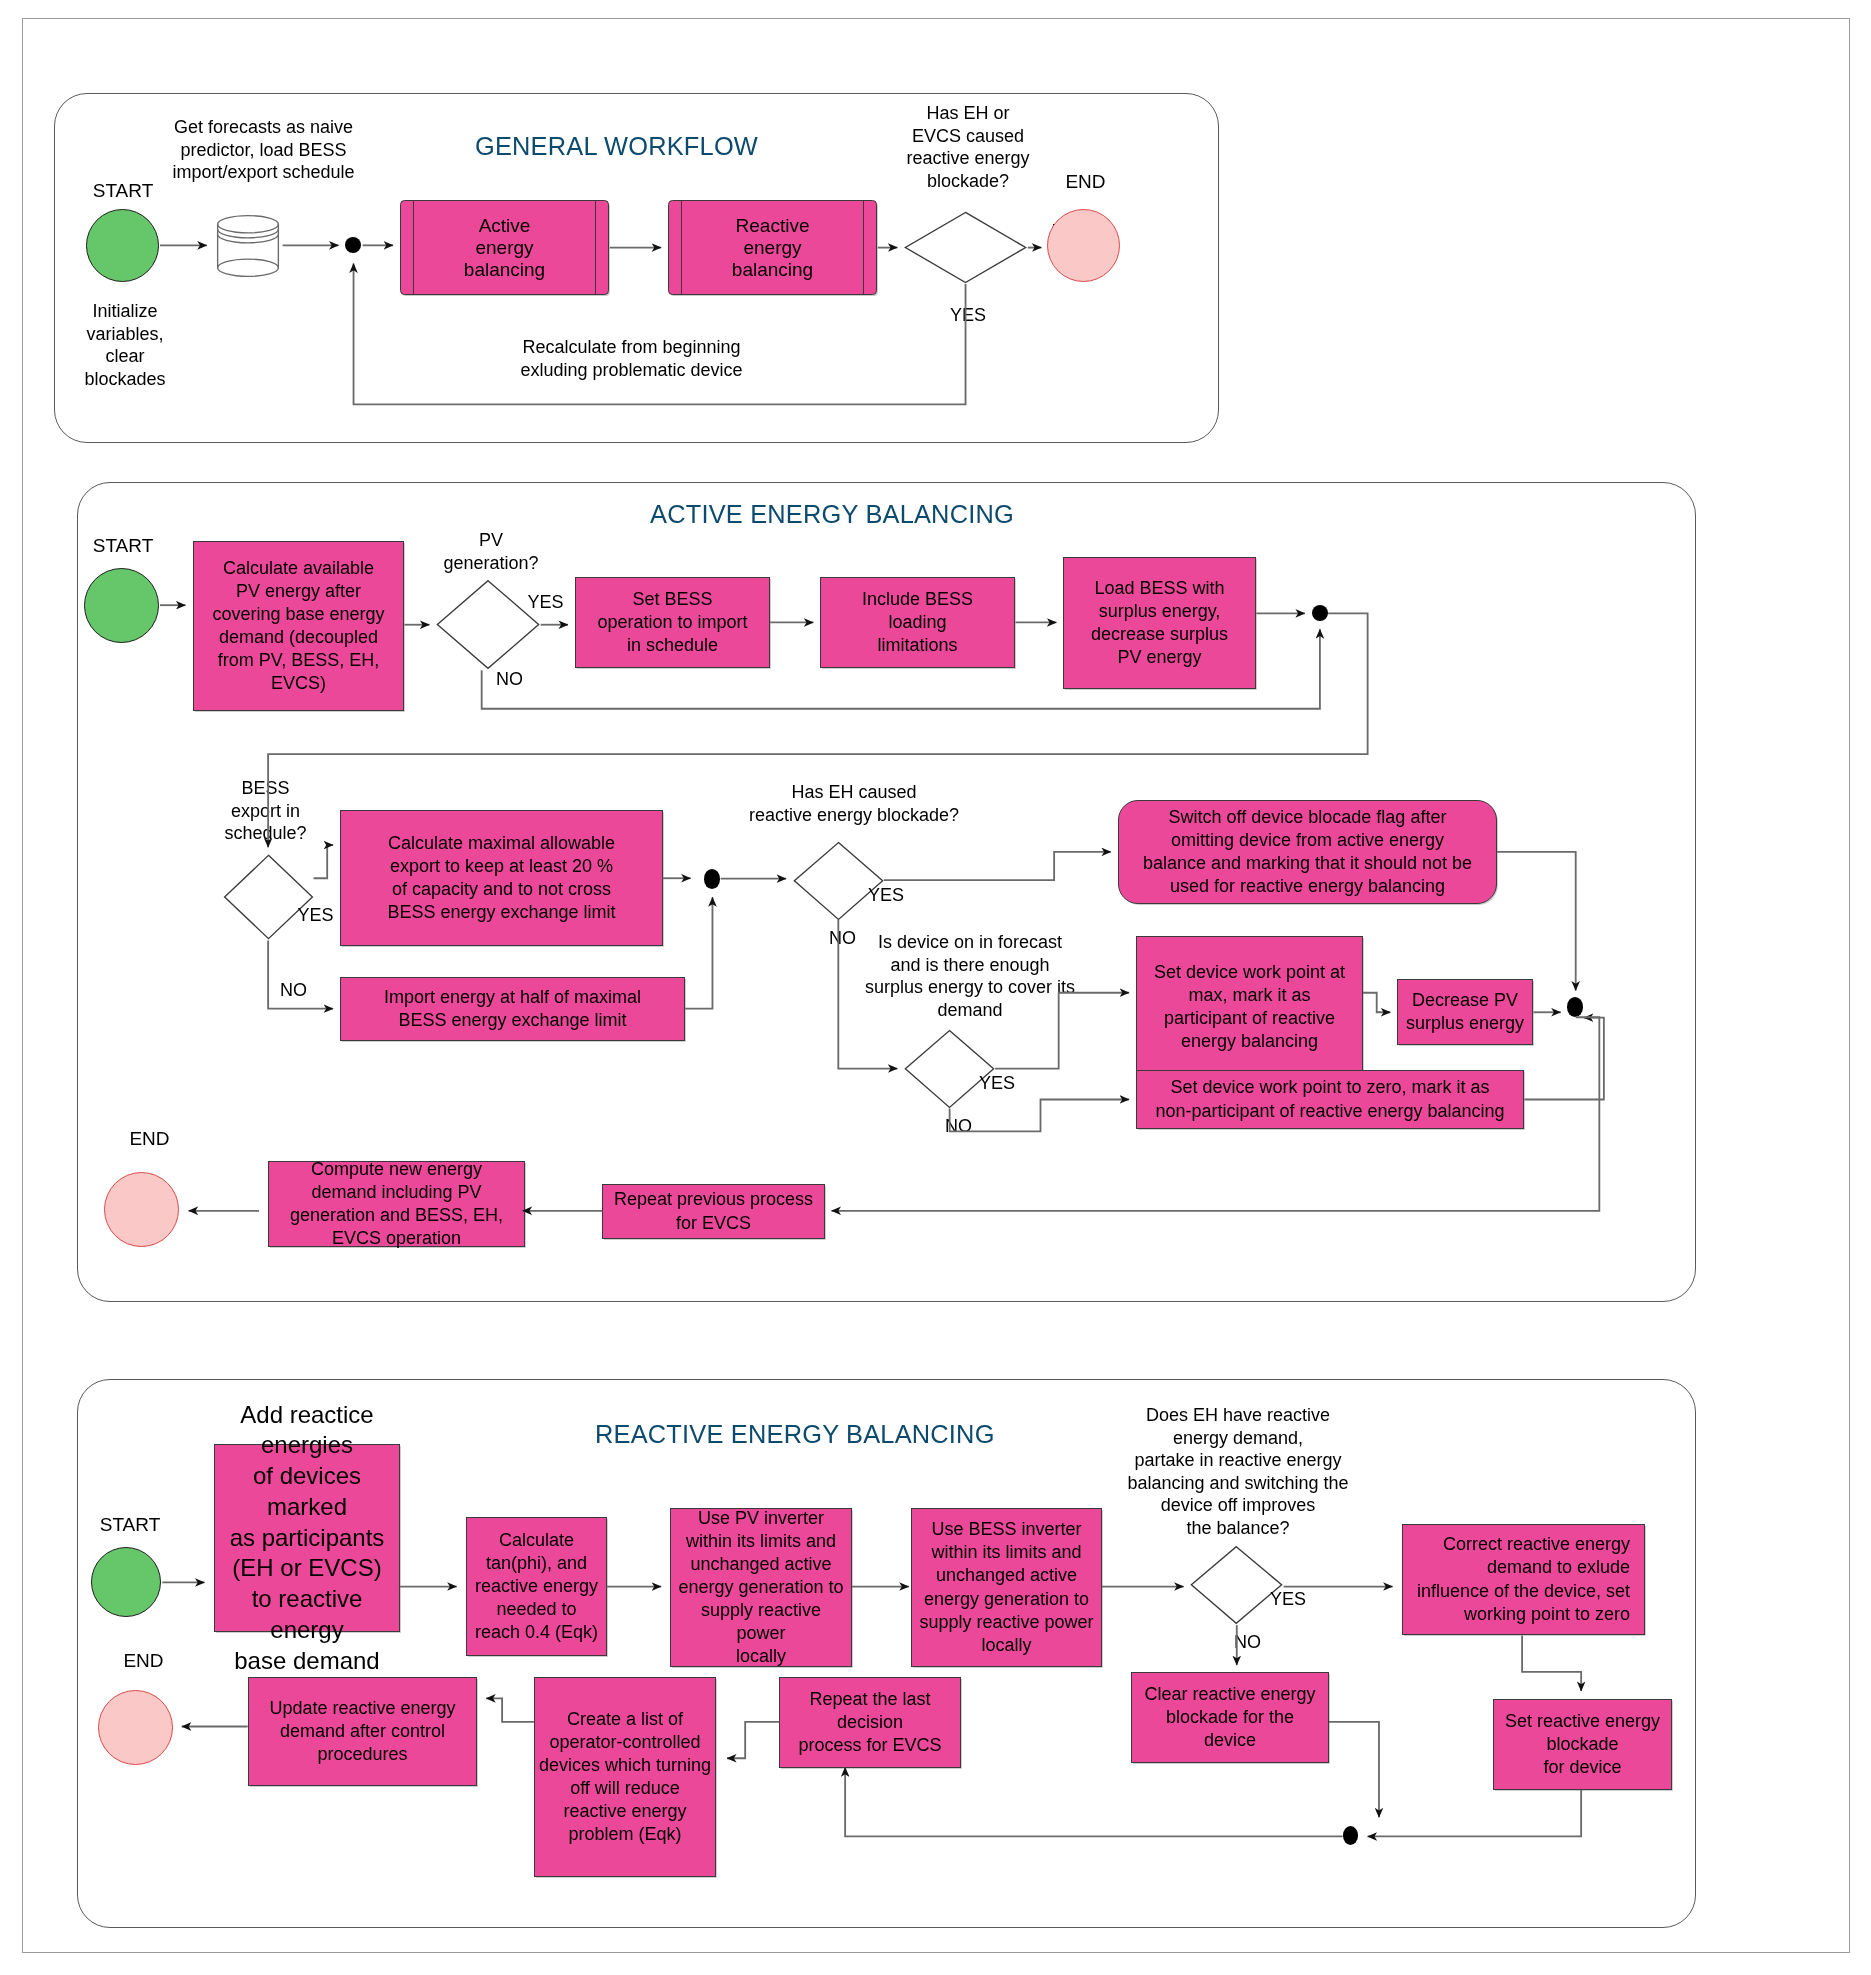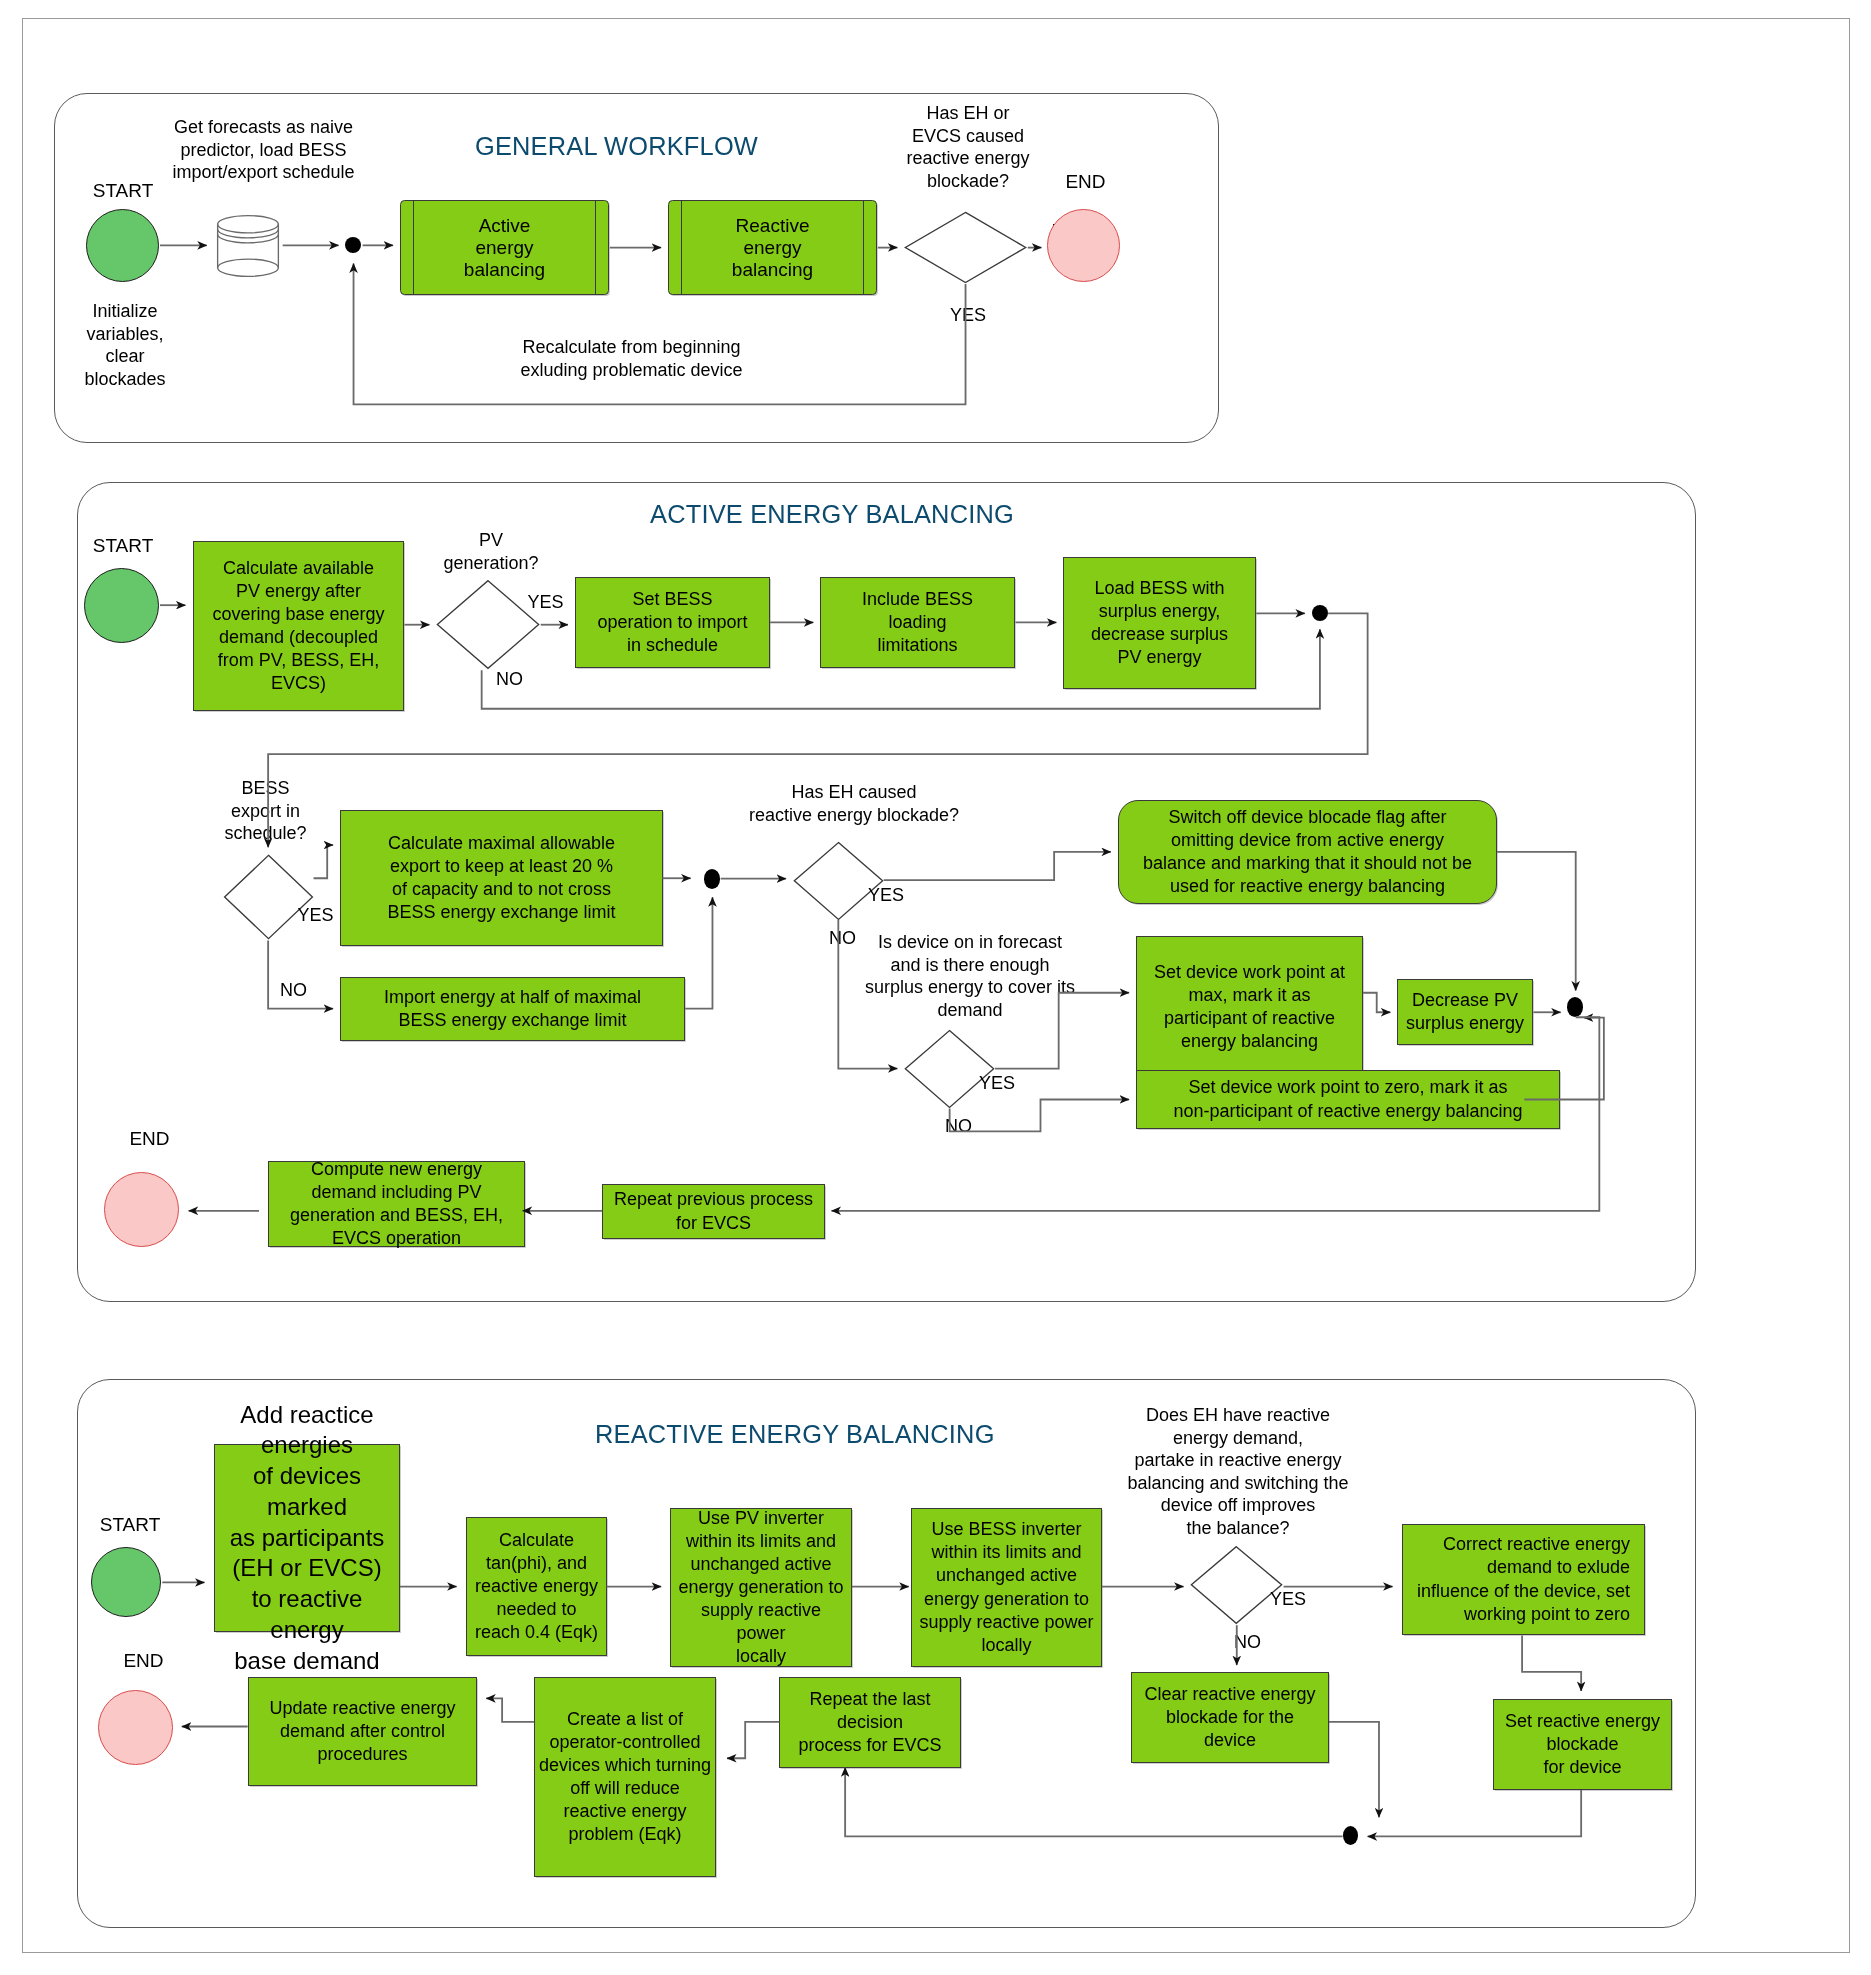--- a/index.html
+++ b/index.html
@@ -1,20 +1,20 @@
 <!DOCTYPE html>
 <html style="font-size:7.3px"><head>
 <meta charset="utf-8">
 <style>
   html,body{margin:0;padding:0;background:#ffffff;}
   body{font-family:"Liberation Sans", sans-serif;}
   #page{position:relative;width:1872px;height:1975px;background:#fff;overflow:hidden;}
   .outer-frame{position:absolute;left:22px;top:18px;width:1826px;height:1933px;border:1.4px solid #9a9a9a;background:#fff;}
   .group{position:absolute;border:1.4px solid #5a5a5a;border-radius:33px;background:#fff;}
-  .node{position:absolute;box-sizing:border-box;display:flex;align-items:center;justify-content:center;text-align:center;background:#84cc16;}
+  .node{position:absolute;box-sizing:border-box;display:flex;align-items:center;justify-content:center;text-align:center;background:#ec4899;}
   .proc{border:1.4px solid #3a3a3a;box-shadow:1.4px 1.4px 0 -0.5px #c9c9c9;}
   .proc .txt{padding:1.8px 3.6px;line-height:1.28;}
   .subproc{border:1.4px solid #3a3a3a;border-radius:4.5px;box-shadow:1.4px 1.4px 0 -0.5px #c9c9c9;}
   .subproc:before,.subproc:after{content:"";position:absolute;top:0;bottom:0;width:0;border-left:1.4px solid #3a3a3a;}
   .subproc:before{left:11.8px;}
   .subproc:after{right:11.8px;}
   .term{border-radius:50%;}
   .term.start{background:#66c76a;border:1.8px solid #1d1d1d;}
   .term.end{background:#fbc8c8;border:1.8px solid #d94b4b;}
   .diamond{background:transparent;}
@@ -150,21 +150,21 @@
 
   <div class="node proc" style="left:1136px;top:936px;width:227px;height:142px;font-size:18px;">
     <span class="txt">Set device work point at<br>max, mark it as<br>participant of reactive<br>energy balancing</span>
   </div>
   <div class="node proc" style="left:1397px;top:979px;width:136px;height:66px;font-size:18px;">
     <span class="txt">Decrease PV<br>surplus energy</span>
   </div>
 
   <div class="junction" style="left:1567px;top:997px;width:16.4px;height:20px;"></div>
 
-  <div class="node proc" style="left:1136px;top:1070px;width:424px;height:59px;font-size:18px;">
+  <div class="node proc" style="left:1136px;top:1070px;width:388px;height:59px;font-size:18px;">
     <span class="txt">Set device work point to zero, mark it as<br>non-participant of reactive energy balancing</span>
   </div>
 
   <div class="lbl" style="left:104px;top:1127px;width:91px;font-size:19px;">END</div>
   <div class="node term end" style="left:104px;top:1172px;width:75px;height:75px;"></div>
 
   <div class="node proc" style="left:268px;top:1161px;width:257px;height:86px;font-size:18px;">
     <span class="txt">Compute new energy<br>demand including PV<br>generation and BESS, EH,<br>EVCS operation</span>
   </div>
   <div class="node proc" style="left:602px;top:1184px;width:223px;height:55px;font-size:18px;">

